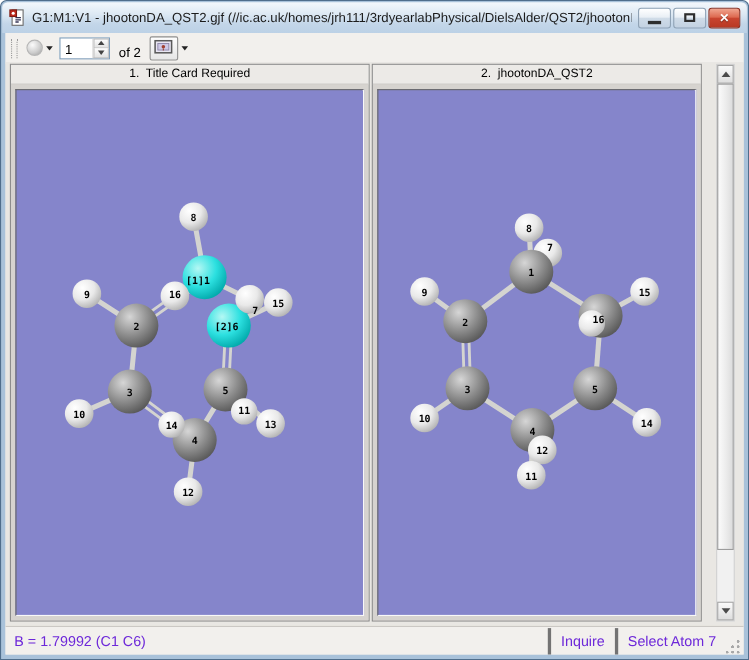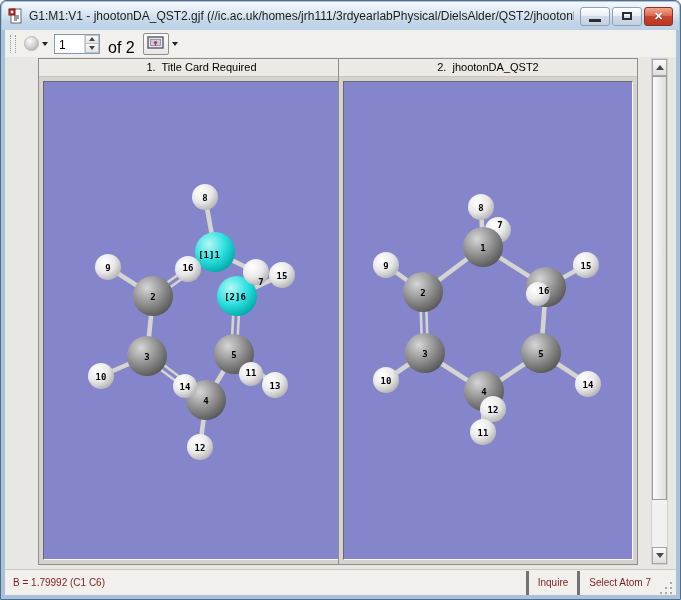--- a/index.html
+++ b/index.html
@@ -26,45 +26,45 @@
   .tgrip{width:4px;height:18px;margin:0 8px 0 5px;border-left:1px dotted #9a9a9a;border-right:1px dotted #9a9a9a;}
   .ball{width:15px;height:15px;border-radius:50%;background:radial-gradient(circle at 35% 30%,#fbfbfb,#cfcfcf 55%,#9e9e9e);border:1px solid #b6b6b6;box-sizing:border-box;}
   .tri-down{width:0;height:0;border-left:3px solid transparent;border-right:3px solid transparent;border-top:4px solid #222;margin:0 4px 0 3px;}
   .spin{width:46px;height:20px;border:1px solid #7f9db9;background:#fff;display:flex;box-sizing:border-box;margin-left:2px;}
   .spinval{flex:1 1 auto;font-size:12px;color:#000;padding:3px 0 0 4px;}
   .spinbtns{width:14px;display:flex;flex-direction:column;border-left:1px solid #d5d5d5;}
   .sbu{flex:1;background:linear-gradient(#fdfdfd,#e2e2e2);border:1px solid #c0c0c0;display:flex;align-items:center;justify-content:center;}
   .sbu + .sbu{border-top:none;}
   .tri-up-s{width:0;height:0;border-left:3px solid transparent;border-right:3px solid transparent;border-bottom:4px solid #444;}
   .tri-dn-s{width:0;height:0;border-left:3px solid transparent;border-right:3px solid transparent;border-top:4px solid #444;}
-  .oflabel{font-size:16px;color:#000;margin:8px 8px 0 8px;white-space:pre;}
+  .oflabel{font-size:12px;color:#000;margin:8px 8px 0 8px;white-space:pre;}
   .viewbtn{width:26px;height:22px;border:1px solid #8f8f8f;border-radius:2px;background:linear-gradient(#fdfdfd,#e6e6e6);display:flex;align-items:center;justify-content:center;padding:0;}
 
   
   .main{position:absolute;left:0;right:0;top:27px;bottom:25px;background:#e9e7e3;}
   .panel{position:absolute;top:1px;bottom:5px;border:1px solid #8d8d8d;box-sizing:border-box;background:#d6d3cf;}
-  .panel.p1{left:4px;width:327px;margin-left:29px;}
+  .panel.p1{left:4px;width:327px;}
   .panel.p2{left:333px;width:300px;}
   .phead{height:17px;line-height:17px;text-align:center;font-size:11px;color:#000;background:#eceae7;white-space:pre;border-bottom:1px solid #c9c6c2;}
   .pview{position:absolute;top:18px;left:0;right:0;bottom:0;background:#d6d3cf;padding:4px;}
   .vp{width:100%;height:100%;box-sizing:border-box;background:#8585cb;border-top:1px solid #686868;border-left:1px solid #686868;border-right:1px solid #f8f8f8;border-bottom:1px solid #f8f8f8;position:relative;overflow:hidden;}
   .vp svg{position:absolute;left:0;top:0;}
   .atom-label{font-family:"DejaVu Sans Mono",monospace;font-size:9px;font-weight:bold;fill:#000;text-anchor:middle;}
 
   
   .vscroll{position:absolute;left:646px;width:17px;top:1px;bottom:5px;background:#f1f1f1;border:1px solid #d0d0d0;box-sizing:border-box;}
   .sb-btn{position:absolute;left:0;right:0;height:17px;background:linear-gradient(#fafafa,#dedede);border:1px solid #a6a6a6;box-sizing:border-box;display:flex;align-items:center;justify-content:center;}
   .sb-btn.up{top:0;}
   .sb-btn.down{bottom:0;}
   .sb-thumb{position:absolute;left:0;right:0;top:17px;height:424px;background:linear-gradient(90deg,#fbfbfb,#eaeaea 60%,#dcdcdc);border:1px solid #9c9c9c;box-sizing:border-box;}
   .tri-up{width:0;height:0;border-left:4px solid transparent;border-right:4px solid transparent;border-bottom:5px solid #4a4a4a;}
   .tri-dn{width:0;height:0;border-left:4px solid transparent;border-right:4px solid transparent;border-top:5px solid #4a4a4a;}
 
   
-  .statusbar{position:absolute;left:0;right:0;bottom:0;height:25px;background:#f2f0ed;border-top:1px solid #cbc8c4;display:flex;align-items:center;font-size:10px;color:#7f1d1d;}
+  .statusbar{position:absolute;left:0;right:0;bottom:0;height:25px;background:#f2f0ed;border-top:1px solid #cbc8c4;display:flex;align-items:center;font-size:13px;color:#6d28d9;}
   .status-left{flex:1 1 auto;padding-left:8px;white-space:nowrap;}
   .scell{border-left:3px solid #737373;padding:0 9px;line-height:24px;white-space:nowrap;}
   .resize-grip{width:14px;height:14px;margin:8px 2px 0 0;background:
       radial-gradient(circle at 11px 3px,#a8a8a8 1.2px,transparent 1.5px),
       radial-gradient(circle at 11px 8px,#a8a8a8 1.2px,transparent 1.5px),
       radial-gradient(circle at 6px 8px,#a8a8a8 1.2px,transparent 1.5px),
       radial-gradient(circle at 11px 13px,#a8a8a8 1.2px,transparent 1.5px),
       radial-gradient(circle at 6px 13px,#a8a8a8 1.2px,transparent 1.5px),
       radial-gradient(circle at 1px 13px,#a8a8a8 1.2px,transparent 1.5px);}
 </style>

